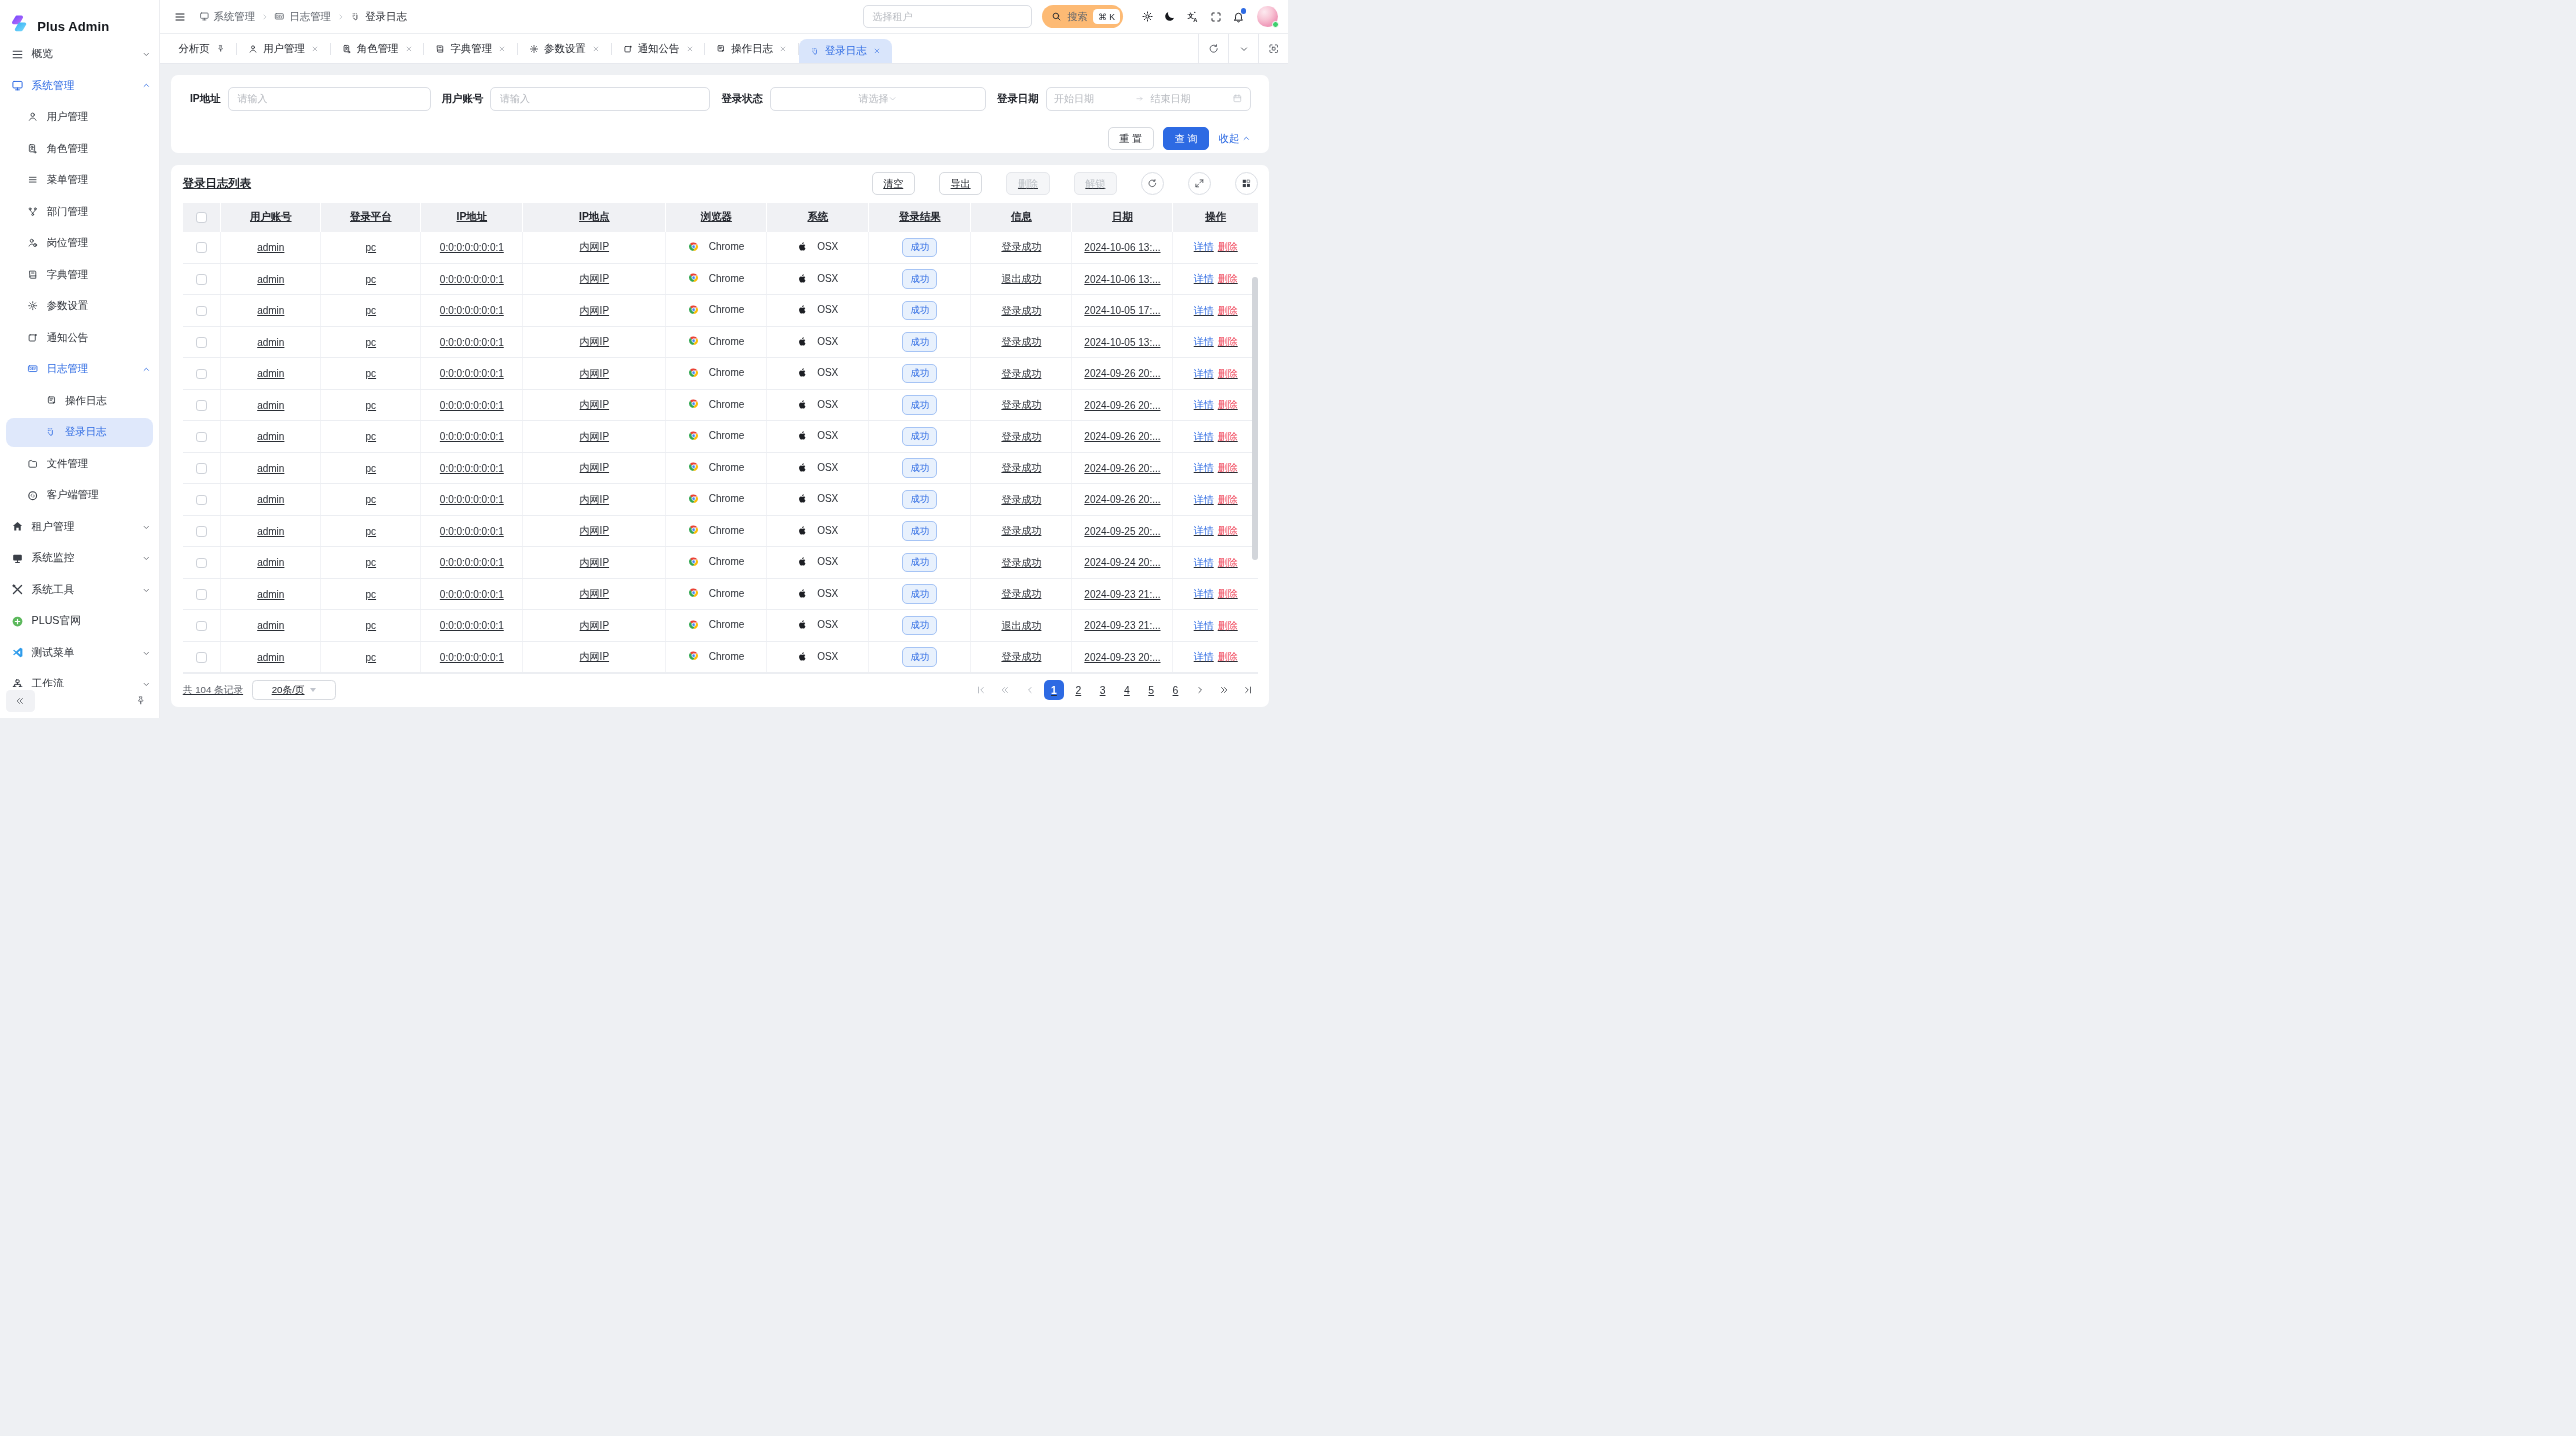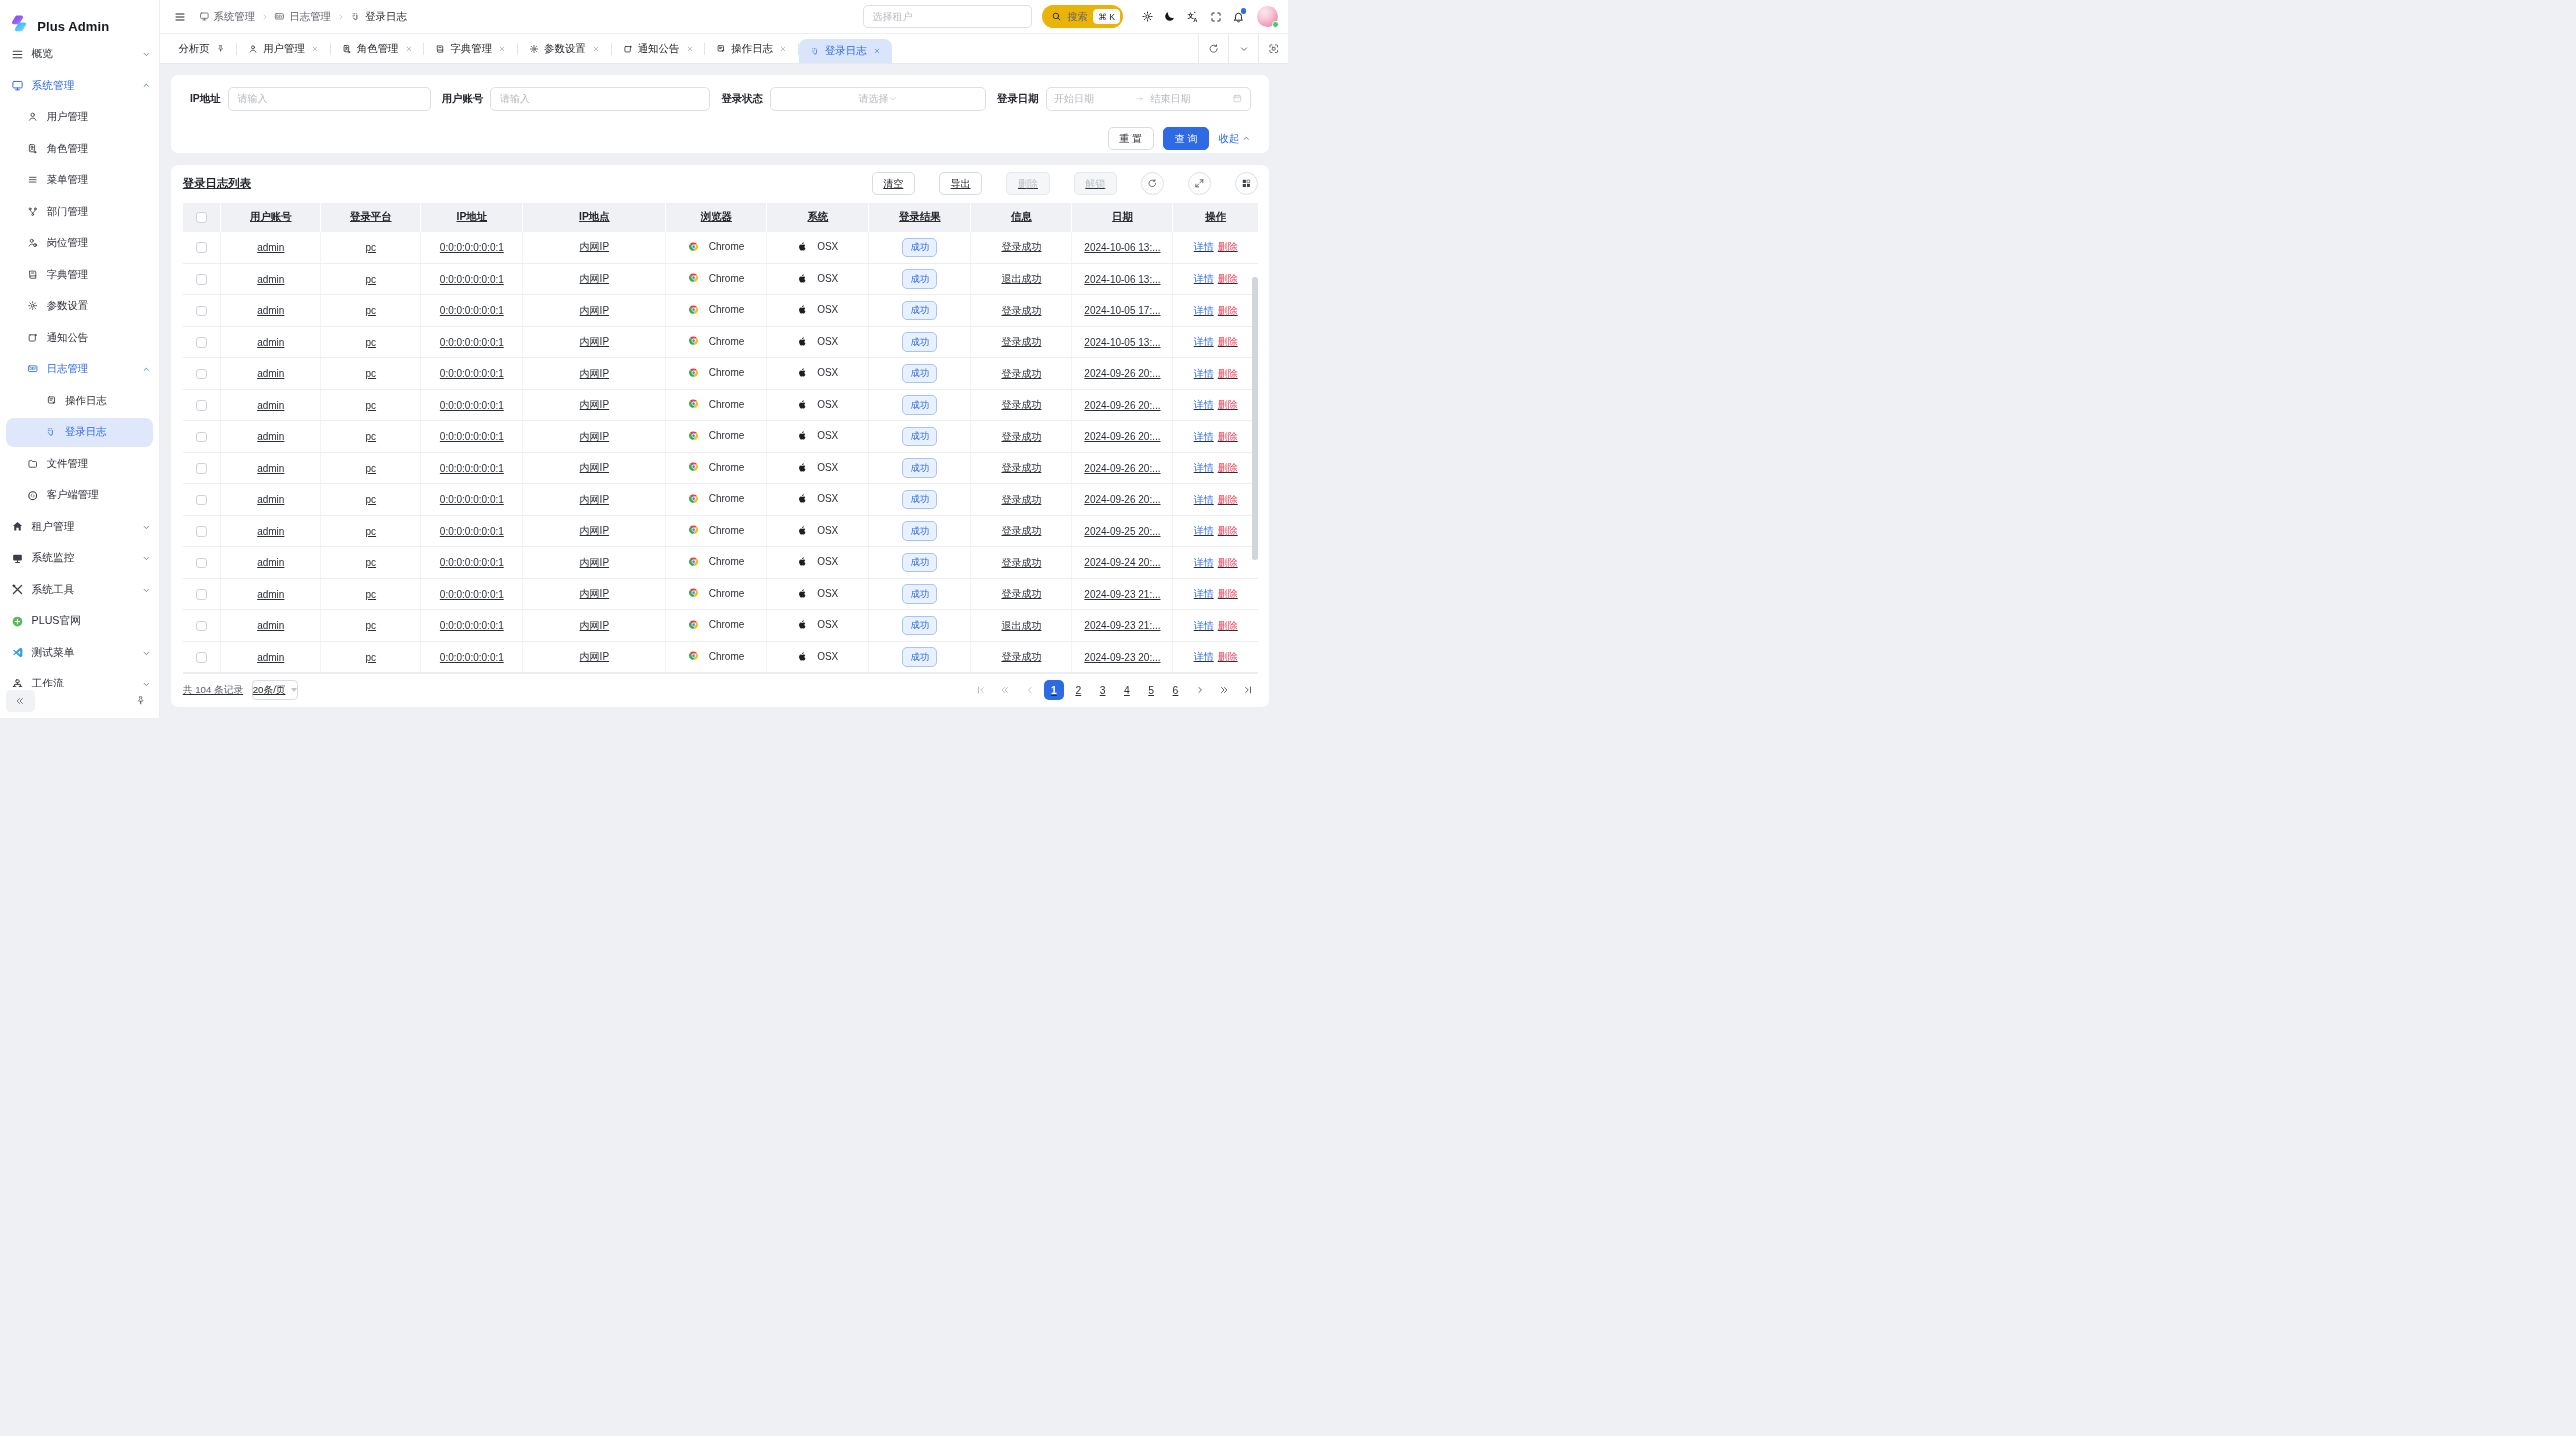--- a/index.html
+++ b/index.html
@@ -29,21 +29,21 @@
   .main { flex:1; display:flex; flex-direction:column; min-width:0; }
   .header { height:34px; background:#fff; border-bottom:0.7px solid #eceef1; display:flex; align-items:center; padding:0 10px; }
   .hambtn { width:20px; height:20px; display:flex; align-items:center; justify-content:center; color:#23262d; cursor:pointer; }
   .breadcrumb { display:flex; align-items:center; margin-left:8.6px; gap:5.7px; }
   .crumb { display:flex; align-items:center; gap:4.3px; color:#5f646c; font-size:10.4px; cursor:pointer; }
   .crumb .c-icon { display:flex; color:#5f646c; }
   .crumb.last, .crumb.last .c-icon { color:#23262d; }
   .crumb-sep { color:#b4b8bf; display:flex; }
   .h-spacer { flex:1; }
   .tenant-input { width:169px; height:23px; border:0.7px solid #dcdfe5; border-radius:5px; display:flex; align-items:center; padding:0 8.6px; color:#b6b9bf; font-size:10px; background:#fff; margin-right:10px; }
-  .search-pill { height:23px; background:#eab308; border-radius:11.4px; display:flex; align-items:center; gap:5.7px; padding:0 3.6px 0 9.3px; cursor:pointer; margin-right:11.4px; }
+  .search-pill { height:23px; background:#fdba74; border-radius:11.4px; display:flex; align-items:center; gap:5.7px; padding:0 3.6px 0 9.3px; cursor:pointer; margin-right:11.4px; }
   .search-pill .sp-label { color:#5f646c; font-size:10px; }
   .search-pill .sp-icon { display:flex; color:#23262d; }
   .kbd { background:#fff; border-radius:4.3px; padding:2.1px 5px; font-size:8.6px; color:#23262d; }
   .hicon { width:21.5px; height:21.5px; display:flex; align-items:center; justify-content:center; color:#16181d; cursor:pointer; position:relative; margin-left:1.4px; }
   .hicon .dot { position:absolute; top:2.1px; right:2.9px; width:5.7px; height:5.7px; border-radius:50%; background:#2d6ae3; }
   .avatar { width:21.5px; height:21.5px; border-radius:50%; margin-left:7.2px; position:relative; cursor:pointer;
             background:radial-gradient(circle at 35% 28%, #fdeaf0 0%, #f8c6d6 38%, #f09cbb 68%, #e884aa 100%); }
   .avatar .status { position:absolute; right:-0.7px; bottom:-0.7px; width:7.2px; height:7.2px; background:#3ecf6e; border:1.4px solid #fff; border-radius:50%; }
 
   
@@ -94,21 +94,21 @@
   .cbx { display:inline-block; width:10.7px; height:10.7px; border:0.7px solid #ced2d9; border-radius:2.9px; background:#fff; vertical-align:middle; cursor:pointer; }
   .badge-ok { display:inline-block; padding:2.1px 7.2px; border-radius:5px; background:#e8f1fd; border:0.7px solid #a6c4f5; color:#2d6ae3; font-size:9.3px; }
   .cell-ico { display:inline-flex; align-items:center; gap:9px; justify-content:center; }
   .lnk { cursor:pointer; font-size:10px; }
   .lnk.blue { color:#2d6ae3; margin-right:4px; }
   .lnk.red { color:#f0455a; }
   .vscroll { position:absolute; right:0; top:74px; width:5.7px; height:283px; border-radius:2.9px; background:#d2d5da; }
 
   .pagination { height:34px; border-top:0.7px solid #eceef2; display:flex; align-items:center; }
   .pg-total { font-size:9.7px; color:#5a5e66; }
-  .pg-size { height:20px; border:0.7px solid #d8dbe0; border-radius:4.3px; display:flex; align-items:center; gap:5.7px; padding:0 0; margin-left:8.6px; font-size:9.7px; color:#23262d; cursor:pointer; }
+  .pg-size { height:20px; border:0.7px solid #d8dbe0; border-radius:4.3px; display:flex; align-items:center; gap:5.7px; padding:0 19px; margin-left:8.6px; font-size:9.7px; color:#23262d; cursor:pointer; }
   .pg-size .caret { width:0; height:0; border-left:3.6px solid transparent; border-right:3.6px solid transparent; border-top:4.3px solid #c0c4cc; }
   .pg-right { margin-left:auto; display:flex; align-items:center; gap:5px; }
   .pg-btn { min-width:19.3px; height:19.3px; display:flex; align-items:center; justify-content:center; border-radius:5px; font-size:10.4px; color:#2b2f36; cursor:pointer; }
   .pg-btn.nav { color:#2b2f36; }
   .pg-btn.nav.dis { color:#a4a9b1; }
   .pg-btn.page.active { background:#2d6ae3; color:#fff; font-weight:700; }
 </style>
 </head>
 <body>
 

